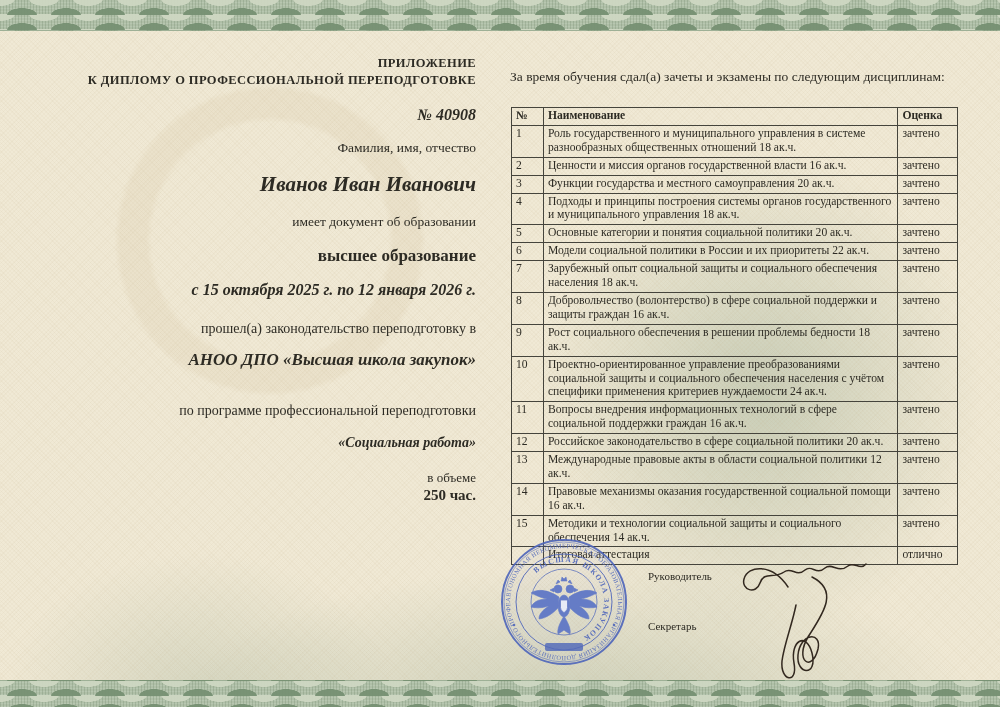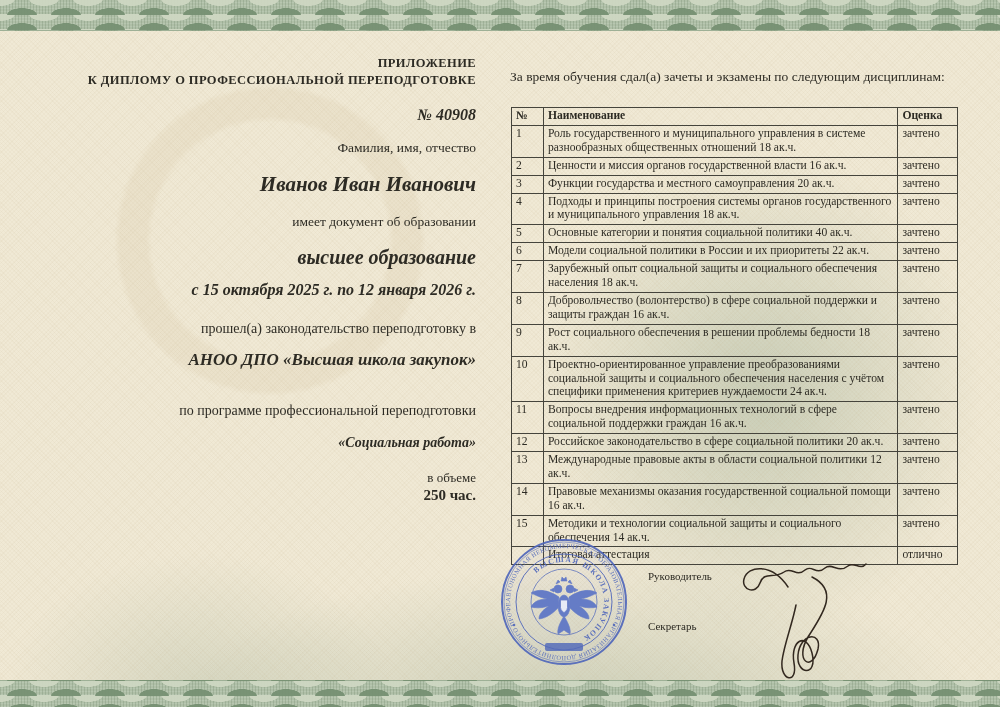--- a/index.html
+++ b/index.html
@@ -36,21 +36,21 @@
   .guilloche.bottom { bottom: 0; height: 26px; border-top: 1px solid rgba(120,145,115,.55); }
 
   
   .left-col { position: absolute; left: 40px; top: 0; width: 436px; height: 707px; text-align: right; }
   .left-col > div { position: absolute; left: 0; right: 0; }
   .doc-title      { top: 55px;  font-size: 12.5px; font-weight: bold; letter-spacing: .4px; line-height: 1.35; }
   .doc-number     { top: 106px; font-size: 16px; font-weight: bold; font-style: italic; }
   .fio-label      { top: 140px; font-size: 13.5px; }
   .fio-value      { top: 172px; font-size: 21px; font-weight: bold; font-style: italic; }
   .edu-label      { top: 214px; font-size: 13.5px; }
-  .edu-value      { top: 246px; font-size: 20px; font-weight: bold; font-style: italic; }
+  .edu-value      { top: 246px; font-size: 17px; font-weight: bold; }
   .period-value   { top: 281px; font-size: 16px; font-weight: bold; font-style: italic; }
   .passed-label   { top: 321px; font-size: 14px; }
   .org-value      { top: 350px; font-size: 17px; font-weight: bold; font-style: italic; }
   .program-label  { top: 403px; font-size: 14px; }
   .program-value  { top: 435px; font-size: 14px; font-weight: bold; font-style: italic; }
   .volume-label   { top: 470px; font-size: 13px; }
   .volume-value   { top: 487px; font-size: 15px; font-weight: bold; }
 
   
   .intro {
@@ -140,21 +140,21 @@
           <td class="col-name">Функции государства и местного самоуправления 20 ак.ч.</td>
           <td class="col-grade">зачтено</td>
         </tr>
         <tr>
           <td class="col-num">4</td>
           <td class="col-name">Подходы и принципы построения системы органов государственного и муниципального управления 18 ак.ч.</td>
           <td class="col-grade">зачтено</td>
         </tr>
         <tr>
           <td class="col-num">5</td>
-          <td class="col-name">Основные категории и понятия социальной политики 40 ак.ч.</td>
+          <td class="col-name">Основные категории и понятия социальной политики 20 ак.ч.</td>
           <td class="col-grade">зачтено</td>
         </tr>
         <tr>
           <td class="col-num">6</td>
           <td class="col-name">Модели социальной политики в России и их приоритеты 22 ак.ч.</td>
           <td class="col-grade">зачтено</td>
         </tr>
         <tr>
           <td class="col-num">7</td>
           <td class="col-name">Зарубежный опыт социальной защиты и социального обеспечения населения 18 ак.ч.</td>

